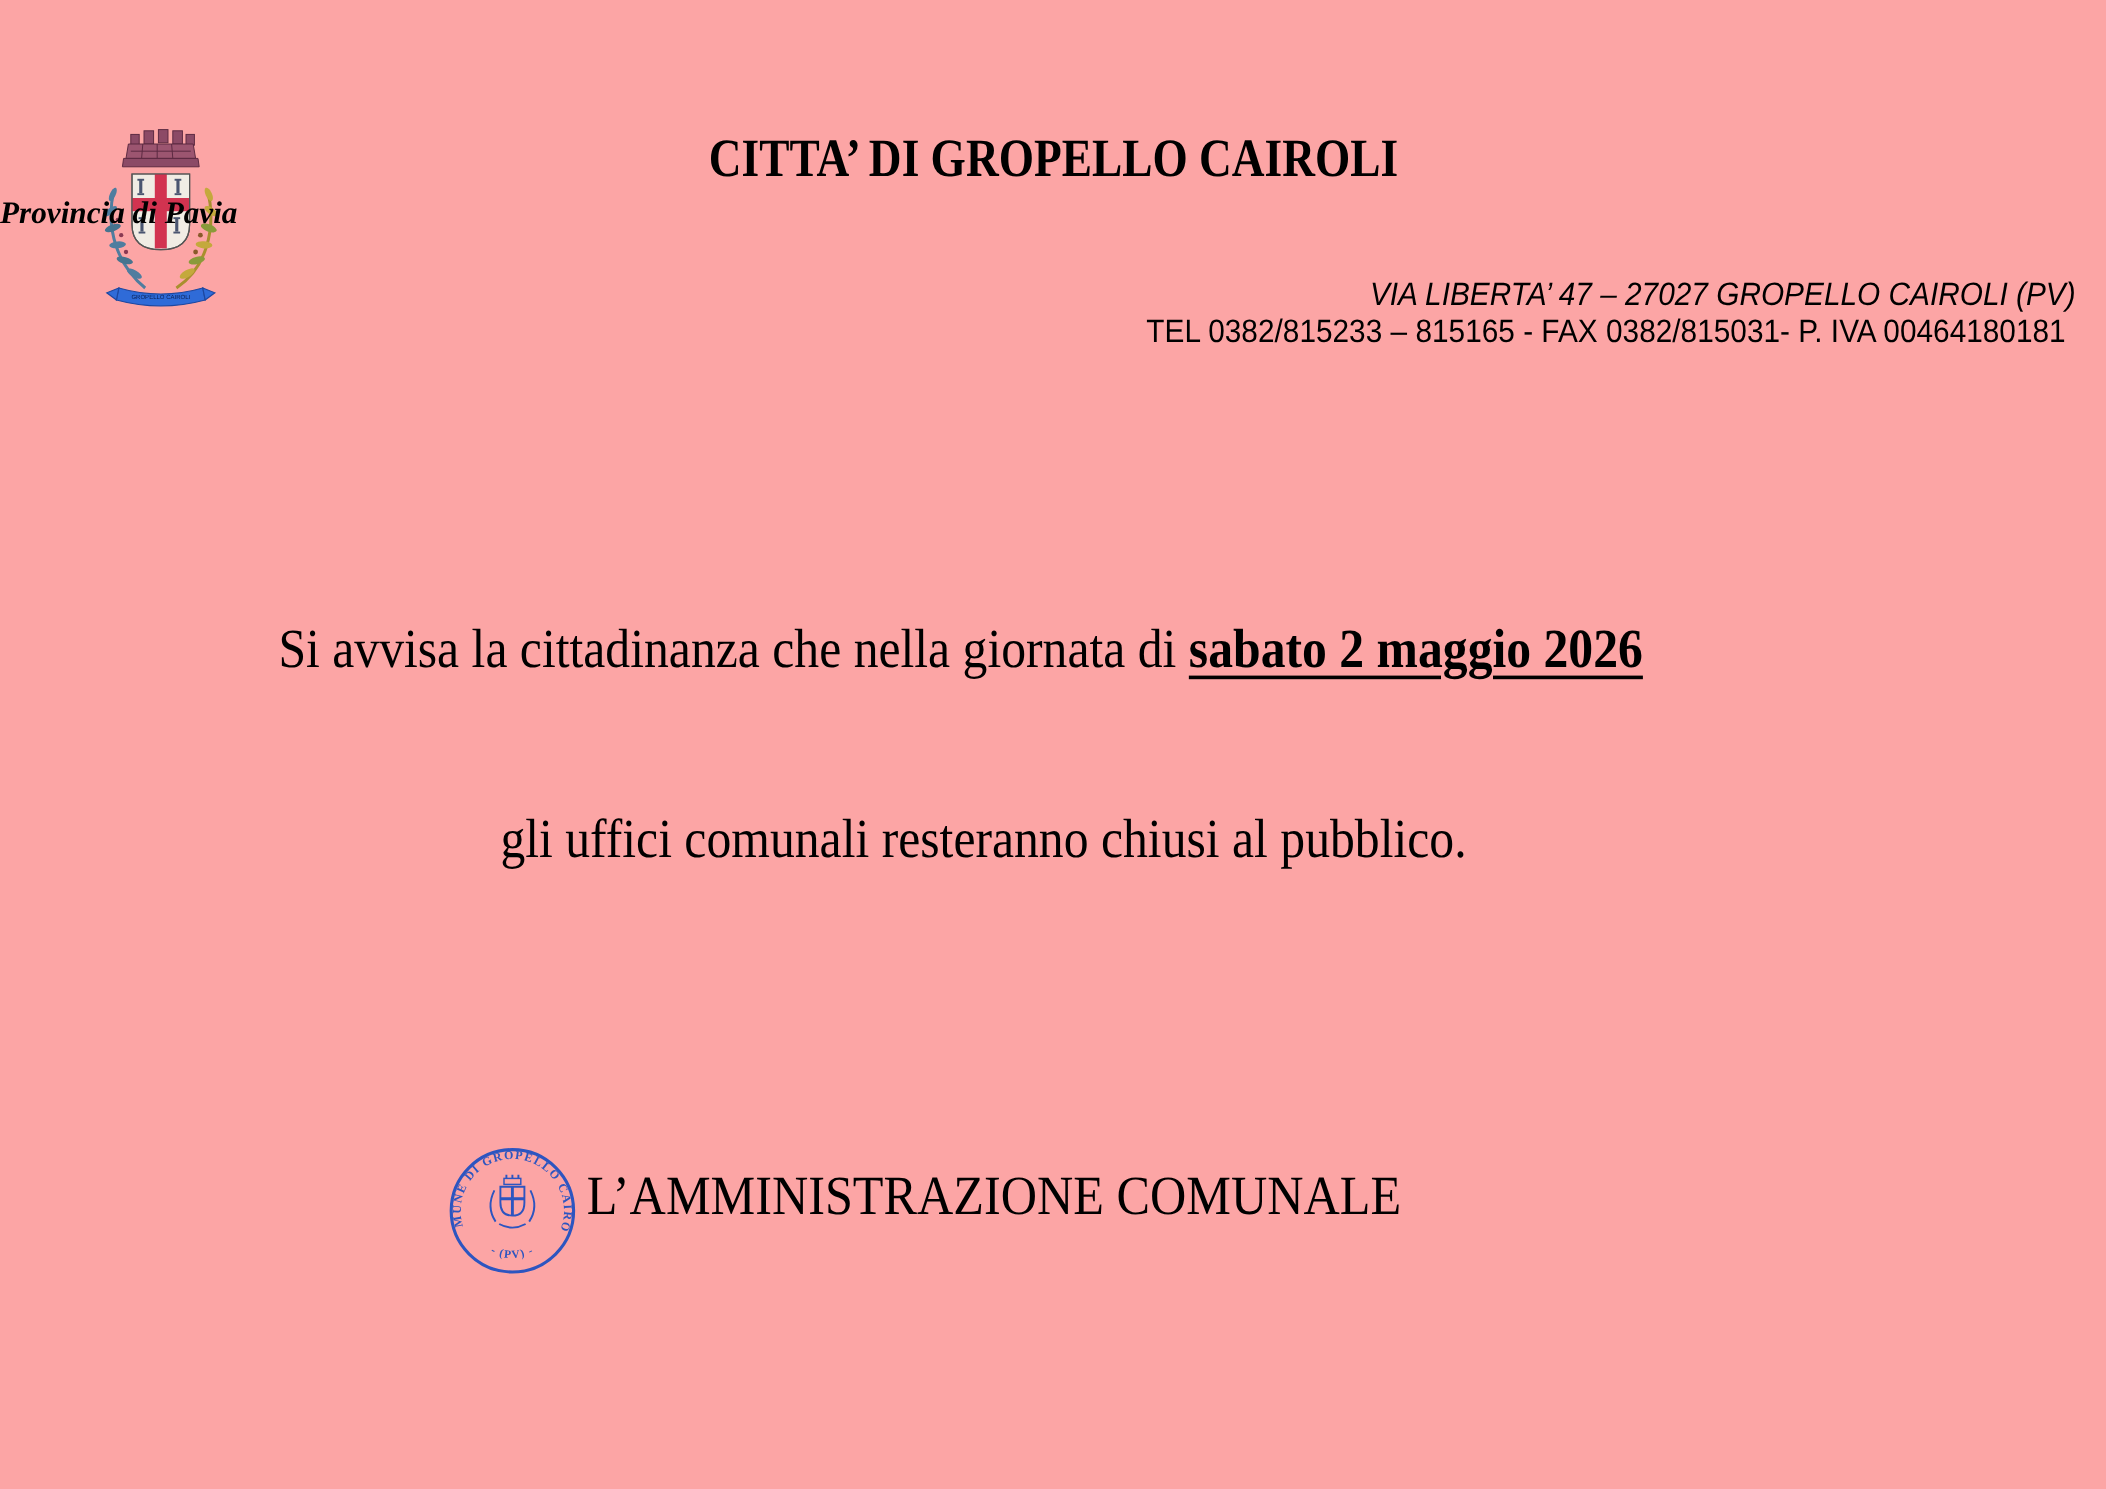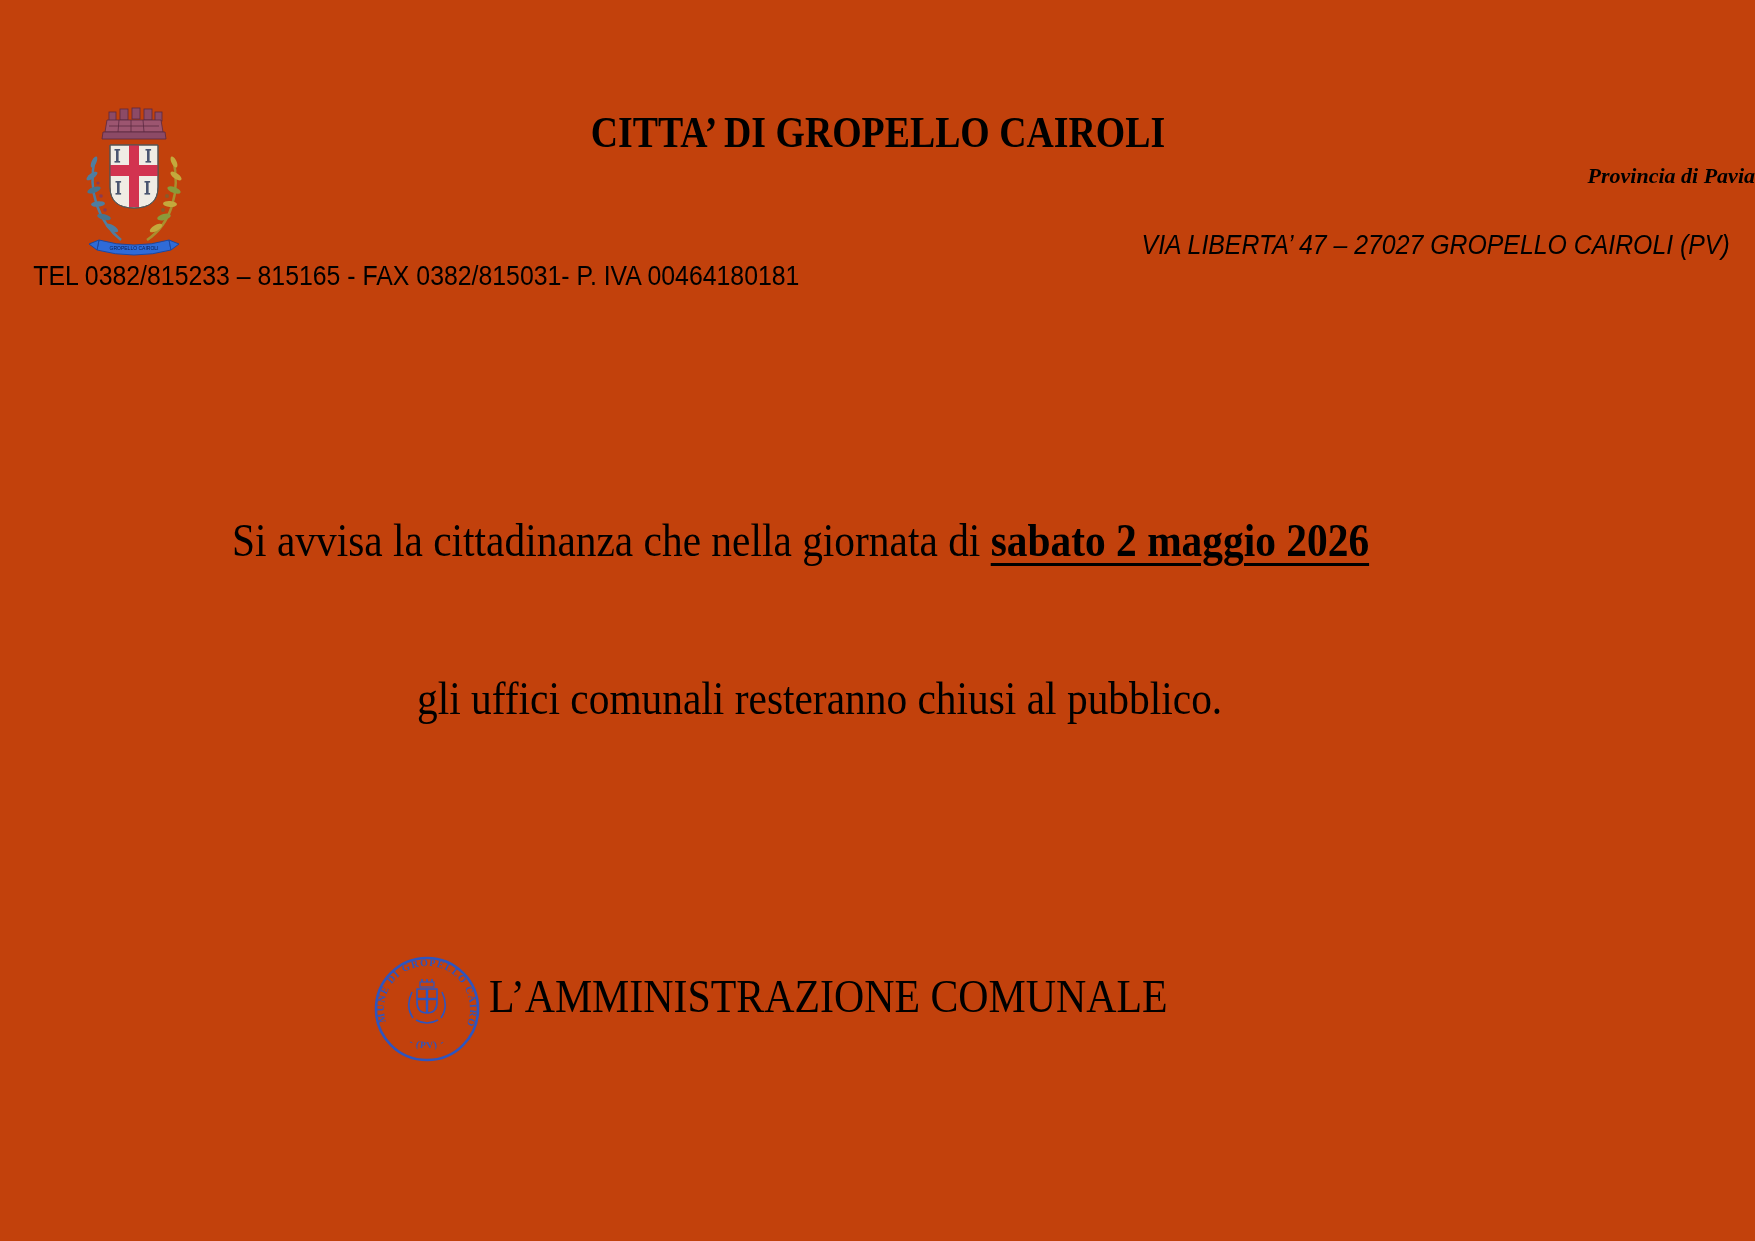--- a/index.html
+++ b/index.html
@@ -1,46 +1,46 @@
 <!DOCTYPE html>
 <html><head>
 <meta charset="utf-8">
 <style>
   html, body { margin: 0; padding: 0; background: #ffffff; }
   .page {
     position: relative;
     width: 1755px;
     height: 1241px;
-    background: #c2410c;
+    background: #fca5a5;
     overflow: hidden;
     font-family: "Liberation Serif", serif;
     color: #000000;
   }
 
   
   .header { position: absolute; left: 0; top: 0; width: 100%; }
   .doc-title {
     position: absolute; left: 0; top: 106px; width: 100%;
     text-align: center; font-weight: bold; font-size: 45px;
     letter-spacing: 0px; white-space: nowrap;
   }
   .doc-title .squeeze { display: inline-block; transform: scaleX(0.84); transform-origin: center; }
   .doc-subtitle {
     position: absolute; left: 0; top: 163px; width: 100%;
-    text-align: right; font-weight: bold; font-style: italic; font-size: 22px;
+    text-align: left; font-weight: bold; font-style: italic; font-size: 26px;
   }
   .doc-address {
     position: absolute; left: 0; top: 230px; width: 100%;
     text-align: right; font-style: italic; font-size: 27px;
     font-family: "Liberation Sans", sans-serif; white-space: nowrap;
   }
   .doc-address .squeeze, .doc-contacts .squeeze { display: inline-block; transform: scaleX(0.92); transform-origin: center; }
   .doc-contacts {
     position: absolute; left: 0; top: 261px; width: 100%;
-    text-align: left; font-size: 27px;
+    text-align: right; font-size: 27px;
     font-family: "Liberation Sans", sans-serif; white-space: nowrap;
   }
 
   
   .coa { position: absolute; left: 78px; top: 100px; width: 112px; height: 160px; }
 
   
   .notice-line { position: absolute; font-size: 46px; white-space: nowrap;
                  transform: scaleX(0.90); transform-origin: left center; }
   .notice-line-1 { left: 232px; top: 514px; }

